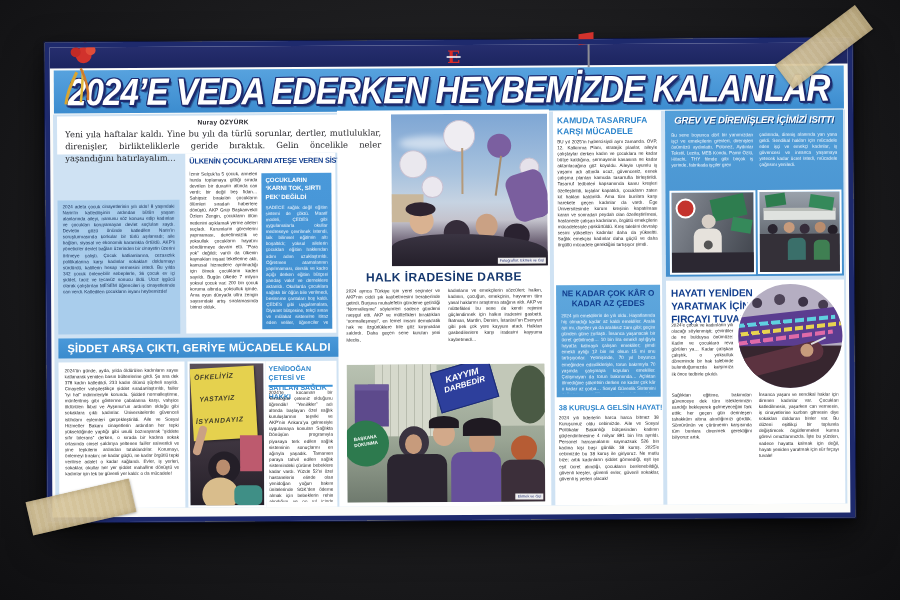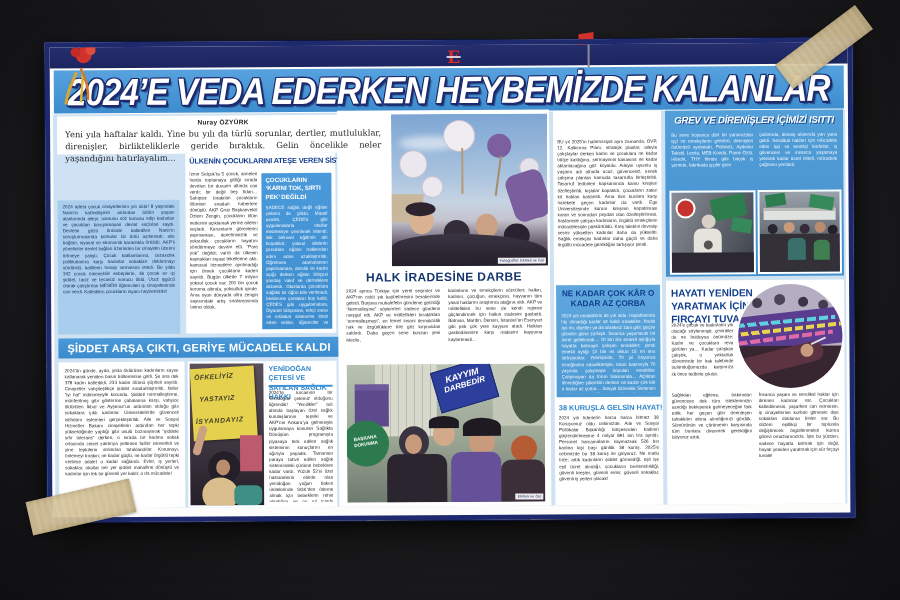--- a/index.html
+++ b/index.html
@@ -166,23 +166,24 @@
         <div class="abs" style="left:116px;top:54px;width:38px;height:18px;background:#1f1a22;border-radius:50% 50% 0 0;"></div>
         <div class="pl" style="left:164px;top:72px;width:26px;height:26px;background:#b65c34;"></div>
         <div class="abs" style="left:40px;top:90px;width:60px;height:48px;background:#2b2530;border-radius:10px 10px 0 0;"></div>
         <div class="abs" style="left:104px;top:88px;width:50px;height:50px;background:#66509a;border-radius:10px 10px 0 0;"></div>
         <div class="abs" style="left:154px;top:96px;width:44px;height:42px;background:#3c2f3a;border-radius:10px 10px 0 0;"></div>
         <div class="credit" style="right:2px;bottom:2px;">Ekmek ve Gül</div>
       </div>
     </div>
 
     <div class="box" style="left:508px;top:72px;width:108px;height:394px;">
+      <div class="t-blue abs" style="left:4px;top:4px;width:100px;font-size:8.4px;line-height:1.3;">KAMUDA TASARRUFA KARŞI MÜCADELE</div>
       <div class="tt abs" style="left:4px;top:28px;width:100px;height:142px;">BU yıl 2025’in habercisiydi aynı zamanda. OVP, 12. Kalkınma Planı, stratejik planlar, aileyle çalıştaylar derken kadın ve çocuklara ne kadar bütçe kaldığına, sermayenin kasasına ne kadar aktarılacağına göz koyuldu. Aileyle uyumlu iş yaşamı adı altında ucuz, güvencesiz, esnek çalışma planları kamuda tasarrufla birleştirildi. Tasarruf tedbirleri kapsamında kamu kreşleri özelleştirildi, kışlalar kapatıldı, çocukların zaten kıt hakları kaldırıldı. Ama tüm bunlara karşı harekete geçen kadınlar da vardı. Ege Üniversitesinde kurum kreşinin kapatılması kararı ve sonradan peydah olan özelleştirilmesi, hastanede çalışan kadınların, örgütlü emekçilerin mücadelesiyle püskürtüldü. Kreş talebini devralıp sesini yükselten kadınlar daha da yükseltti. Sağlık emekçisi kadınlar daha güçlü ve daha örgütlü mücadele gerektiğini tartışıyor şimdi.</div>
       <div class="abs" style="left:2px;top:174px;width:104px;height:112px;background:linear-gradient(#5fa7dd,#4e9ad4);">
-        <div class="abs" style="left:4px;top:4px;width:96px;text-align:center;font-size:8.2px;font-weight:bold;color:#123e8e;line-height:1.25;">NE KADAR ÇOK KÂR O KADAR AZ ÇORBA</div>
+        <div class="abs" style="left:4px;top:4px;width:96px;text-align:center;font-size:8.2px;font-weight:bold;color:#123e8e;line-height:1.25;">NE KADAR ÇOK KÂR O KADAR AZ ÇEDES</div>
         <div class="tt tt-w abs" style="left:5px;top:28px;width:94px;height:80px;">2024 yılı emeklilerin de yılı oldu. Hayatlarında hiç olmadığı kadar az kaldı emekliler. Aralık ayı mı, diyetler ya da aralıksız zam gibi; geçim günden güne zorlaştı. İnsanca yaşanacak bir ücret getirilmedi… 10 bin lira emekli aylığıyla hayatta kalmaya çalışan emekliler; şimdi emekli aylığı 12 bin mi olsun 15 mi onu tartışıyorlar. Yetmişinde, 70 yıl boyunca emeğinden edindikleriyle, torun bakımıyla 70 yaşında çalışmaya koyulan emekliler. Çalışmayan da torun bakımında… Açlıktan ölmediğine şükretsin derken ne kadar çok kâr o kadar az çorba… Sosyal Güvenlik Sistemini değiştirip, emeklilik yaşını yükselttiler mi her şey tamam?</div>
       </div>
       <div class="t-blue abs" style="left:4px;top:292px;width:100px;font-size:7.4px;white-space:nowrap;">38 KURUŞLA GELSİN HAYAT!</div>
       <div class="tt abs" style="left:4px;top:304px;width:100px;height:86px;">2024 yılı liderlerin harca harca bitmez 38 Kuruşumuz oldu cebimizde. Aile ve Sosyal Politikalar Bakanlığı bütçesinden kadının güçlendirilmesine 4 milyar 891 bin lira ayrıldı. Personel harcamalarını saymazsak 526 bin kadına kişi başı günlük 38 kuruş. 2025’e cebimizde bu 38 kuruş ile giriyoruz. Ne mutlu bize; artık kadınların şiddet görmediği, eşit işe eşit ücret alındığı, çocukların beslenebildiği, güvenli kreşler, güvenli evler, güvenli sokaklar, güvenli iş yerleri olacak!</div>
     </div>
 
     <div class="abs" style="left:620px;top:72px;width:178px;height:166px;background:linear-gradient(#539fd9,#448fcd);">
       <div class="abs" style="left:0;top:4px;width:178px;text-align:center;font-size:9.6px;font-weight:bold;font-style:italic;color:#fff;letter-spacing:-.2px;text-shadow:1px 1px 0 #1d4a86;">GREV VE DİRENİŞLER İÇİMİZİ ISITTI</div>
       <div class="tt tt-w abs" style="left:6px;top:22px;width:82px;height:54px;">Bu sene boyunca dört bir yanımızdan işçi ve emekçilerin grevleri, direnişleri önümüzü aydınlattı. Polonez, Aydınlar Tekstil, Lezita, MEB Kondu, Pamir Özlü, Hitachi, THY filmde gibi birçok iş yerinde, fabrikada işçiler grev</div>
       <div class="tt tt-w abs" style="left:94px;top:22px;width:78px;height:54px;">çadırında, direniş alanında yan yana geldi. Sendikal hakları için mücadele eden işçi ve emekçi kadınlar, iş güvencesi ve insanca yaşamaya yetecek kadar ücret istedi, mücadele çağrısını yeniledi.</div>

